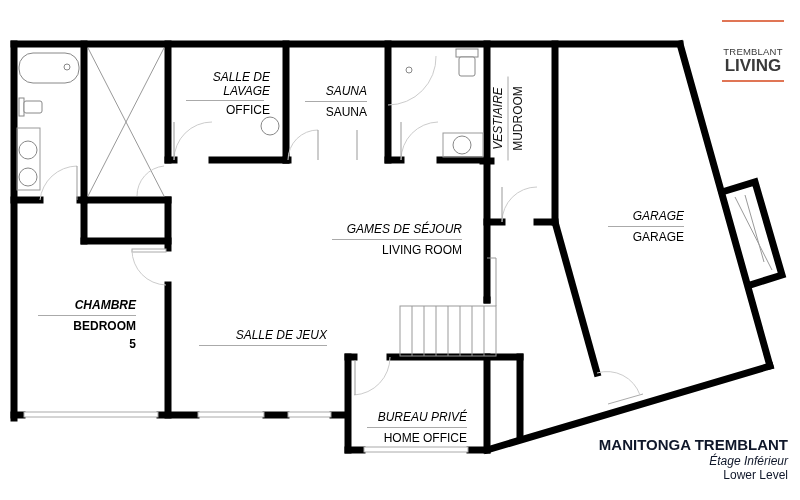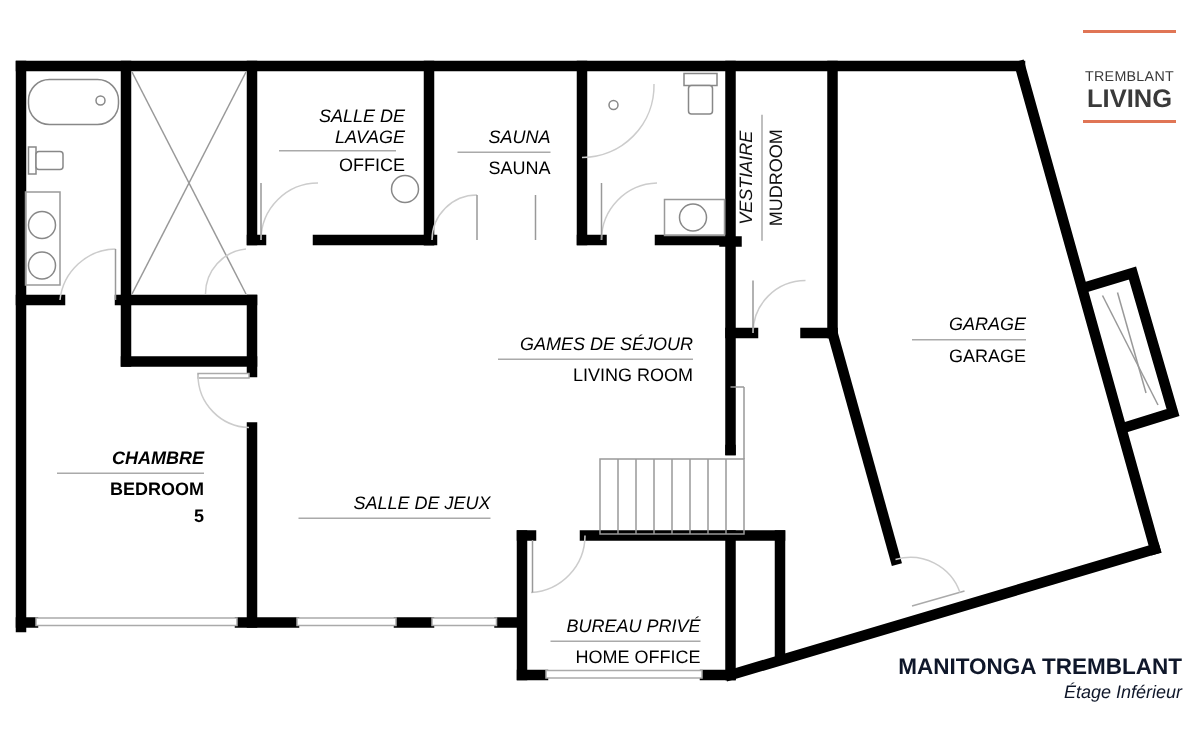--- a/index.html
+++ b/index.html
@@ -212,13 +212,14 @@
 
 <div class="lbl" style="left:367px; top:410px; width:100px;">
   <span class="fr">BUREAU PRIVÉ</span>
   <span class="rule"></span>
   <span class="en">HOME OFFICE</span>
 </div>
 
 <div class="title">
   <div class="main">MANITONGA TREMBLANT</div>
   <div class="sub1">Étage Inférieur</div>
+  <div class="sub2">Lower Level</div>
 </div>
 
 </body></html>

